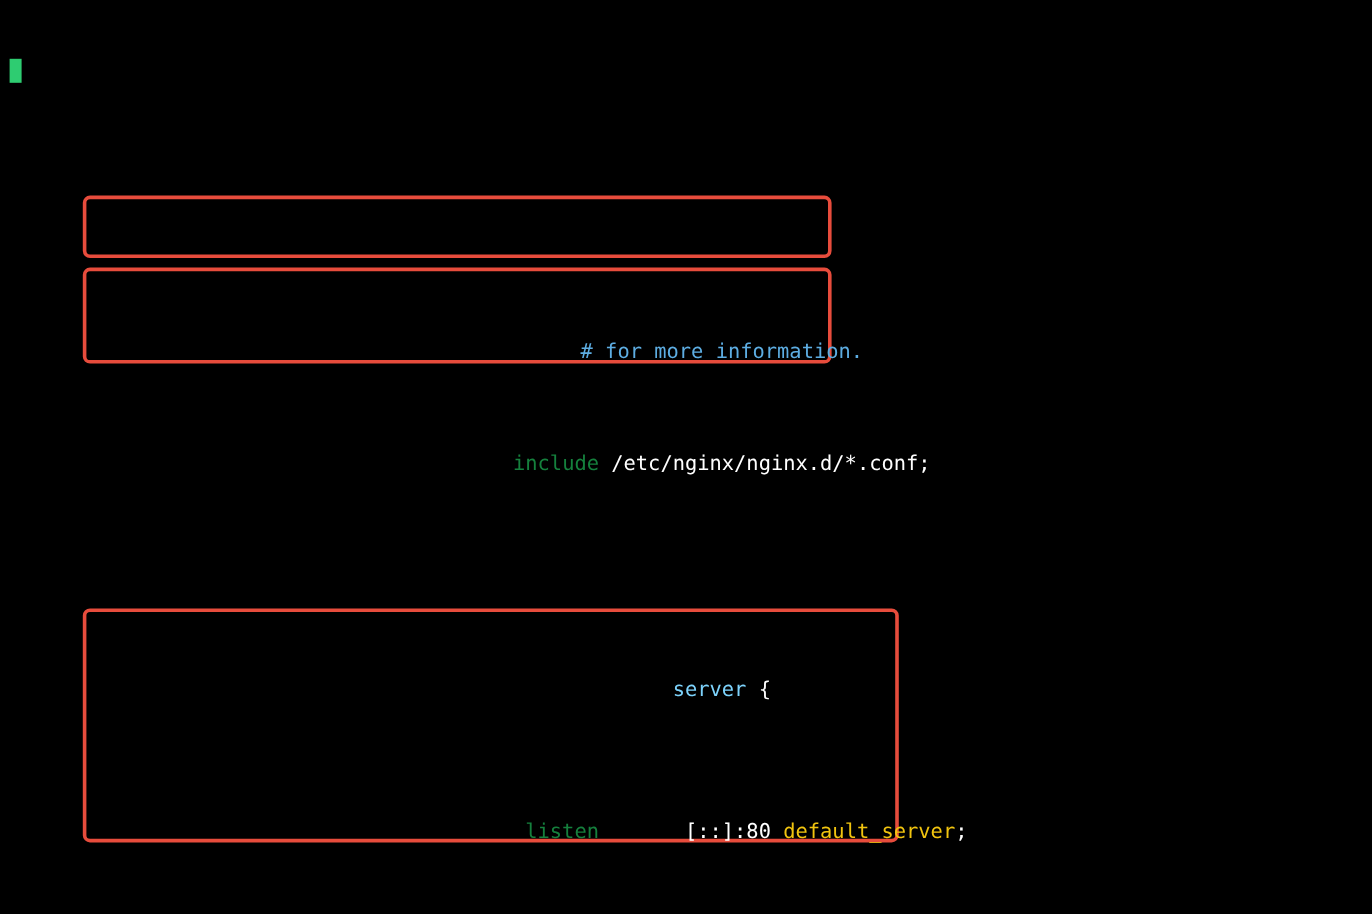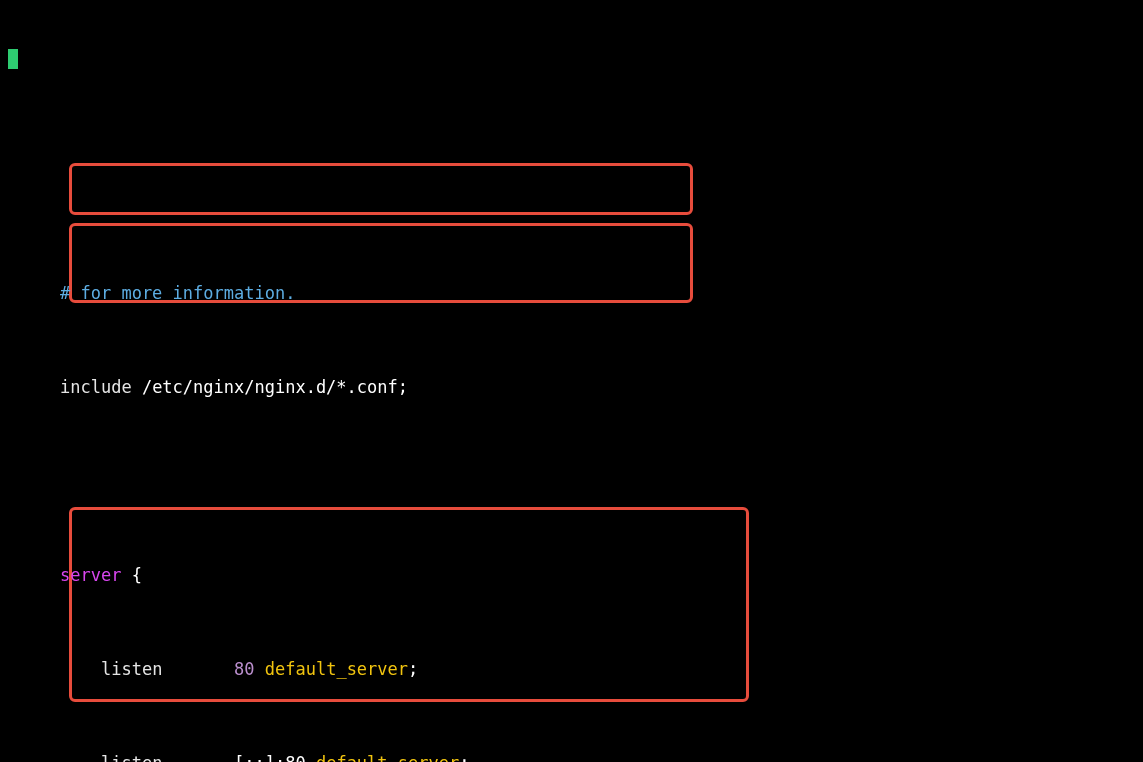--- a/index.html
+++ b/index.html
@@ -16,26 +16,27 @@
     line-height: 23.5px;
     color: #e5e5e5;
     white-space: pre;
     position: relative;
     padding: 0;
   }
   .line {
     position: relative;
     padding-left: 60px;
     height: 23.5px;
+    text-align: center;
   }
   
   .c-comment   { color: #5dade2; }         
-  .c-kw1       { color: #d946ef; margin-top: 21px; }         
+  .c-kw1       { color: #7dd3fc; margin-top: 21px; }         
   .c-white     { color: #ffffff; }
-  .c-green     { color: #e5e5e5; }         
+  .c-green     { color: #15803d; }         
   .c-yellow    { color: #f1c40f; }         
   .c-purple    { color: #bb8fce; }         
 
   .cursor {
     position: absolute;
     left: 8px;
     width: 10px;
     height: 20px;
     background: #2ecc71;
   }
@@ -63,21 +64,20 @@
 
   
   <div class="line"><span class="c-comment"># for more information.</span></div>
 
   <div class="line"><span class="c-green">include</span><span class="c-white"> /etc/nginx/nginx.d/*.conf;</span></div>
 
   <div class="line"></div>
 
   <div class="line"><span class="c-kw1">server</span><span class="c-white"> {</span></div>
 
-  <div class="line">    <span class="c-green">listen</span>       <span class="c-purple">80 </span><span class="c-yellow">default_server</span><span class="c-white">;</span></div>
 
   <div class="line">    <span class="c-green">listen</span>       <span class="c-white">[::]:80 </span><span class="c-yellow">default_server</span><span class="c-white">;</span></div>
 
   
 
   
 
   
 
   

